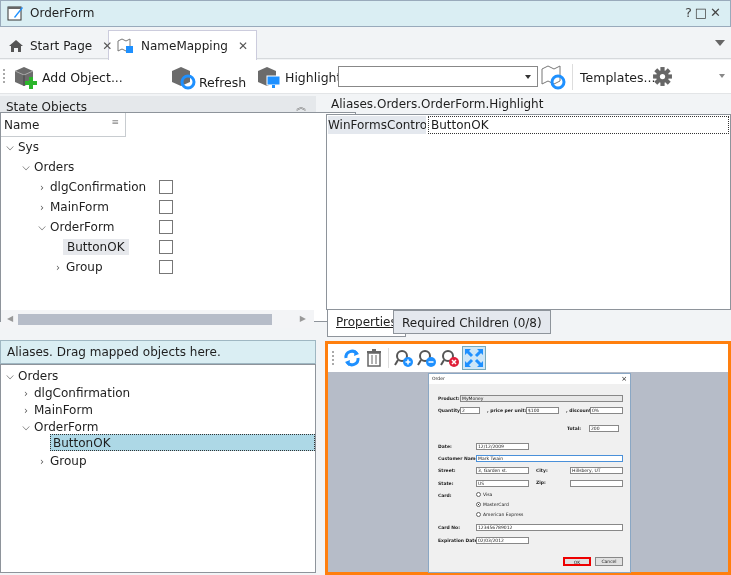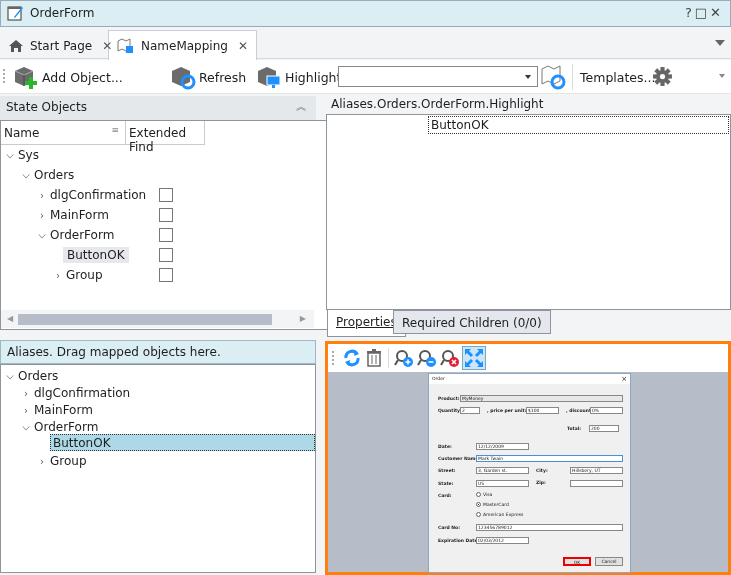--- a/index.html
+++ b/index.html
@@ -18,21 +18,21 @@
   #tab-dd { right: 6px; top: 13px; width: 0; height: 0; border-left: 5px solid transparent; border-right: 5px solid transparent; border-top: 6px solid #666; }
   
   #toolbar { left: 0; top: 60px; width: 731px; height: 34px; background: #fff; border-bottom: 1px solid #e3e5e7; }
   .tbtn { position: absolute; top: 4px; display: flex; align-items: center; gap: 2px; font-size: 12.5px; height: 26px; }
   .grip { left: 3px; top: 9px; width: 2px; height: 16px; background: repeating-linear-gradient(#aaa 0 2px, transparent 2px 4px); }
   #config-select { left: 338px; top: 66px; width: 200px; height: 21px; border: 1px solid #888; background: #fff; font-size: 12.5px; padding: 2px 4px; }
   #config-select .arr { position: absolute; right: 6px; top: 8px; border-left: 3px solid transparent; border-right: 3px solid transparent; border-top: 4px solid #333; }
   
   #mapped-header { left: 0; top: 96px; width: 316px; height: 24px; background: #e5e8eb; font-size: 12px; padding: 4px 6px; }
   #mapped-header .collapse { position: absolute; right: 9px; top: 3px; color: #777; font-size: 11px; }
-  #mapped-box { left: 0; top: 120px; width: 356px; height: 210px; background: #fff; border: 1px solid #8e949b; }
+  #mapped-box { left: 0; top: 112px; width: 356px; height: 210px; background: #fff; border: 1px solid #8e949b; }
   .colhead { position: absolute; top: 0; height: 24px; border-right: 1px solid #c8ccd0; border-bottom: 1px solid #c8ccd0; font-size: 12px; padding: 5px 3px; background: #fff; }
   .tree-row { position: absolute; height: 20px; font-size: 12px; display: flex; align-items: center; }
   .chev { display: inline-block; width: 10px; color: #555; font-size: 10px; text-align: center; }
   .cb { position: absolute; width: 14px; height: 14px; border: 1px solid #777; background: #fff; }
   .sel-grey { background: #e6e8ec; padding: 1px 4px; }
   .sel-blue { background: #add8e6; border: 1px dotted #333; padding: 1px 2px; }
   #hscroll { left: 1px; top: 310px; width: 313px; height: 18px; background: #f3f4f6; }
   #hscroll .thumb { position: absolute; left: 17px; top: 4px; width: 254px; height: 11px; background: #b6bcc8; }
   #hscroll .la { position: absolute; left: 6px; top: 4px; color: #999; font-size: 8px; }
   #hscroll .ra { position: absolute; right: 8px; top: 4px; color: #999; font-size: 8px; }
@@ -101,21 +101,21 @@
   <div class="tbtn" style="left:12px;">
     <svg width="28" height="26" viewBox="0 0 28 26">
         <path d="M3 7 L12 3 L21 7 L21 18 L12 22 L3 18 Z" fill="#6b6b6b"></path>
         <path d="M3 7 L12 11 L21 7" stroke="#aaa" fill="none"></path>
         <path d="M12 11 L12 22" stroke="#444"></path>
         <rect x="17" y="13" width="4" height="12" fill="#2bb52b"></rect>
         <rect x="13" y="17" width="12" height="4" fill="#2bb52b"></rect>
       </svg>
     <span>Add Object...</span>
   </div>
-  <div class="tbtn" style="left:169px;">
+  <div class="tbtn" style="left:169px;align-items:flex-end;">
     <svg width="28" height="26" viewBox="0 0 28 26">
         <path d="M3 7 L12 3 L21 7 L21 18 L12 22 L3 18 Z" fill="#6b6b6b"></path>
         <circle cx="19" cy="18" r="6" fill="none" stroke="#1e90ff" stroke-width="3"></circle>
       </svg>
     <span>Refresh</span>
   </div>
   <div class="tbtn" style="left:255px;">
     <svg width="28" height="26" viewBox="0 0 28 26">
         <path d="M3 7 L12 3 L21 7 L21 18 L12 22 L3 18 Z" fill="#6b6b6b"></path>
         <rect x="12" y="12" width="13" height="9" fill="#1e90ff" stroke="#fff"></rect>
@@ -149,21 +149,20 @@
 
 <div id="mapped-header" class="abs">
   <span>State Objects</span>
   <span class="collapse">︽</span>
 </div>
 <div id="mapped-box" class="abs">
   <div class="colhead" style="left:0;width:125px;">
     <span>Name</span>
     <span style="position:absolute;right:6px;top:4px;color:#888;font-size:9px;">≡</span>
   </div>
-  <div class="colhead" style="left:125px;width:79px;"><span>Extended Find</span></div>
 
   <div class="tree-row" style="left:4px;top:24px;">
       <span class="chev">⌵</span>
       <span style="margin-left:3px;">Sys</span>
     </div>
   <div class="tree-row" style="left:20px;top:44px;">
       <span class="chev">⌵</span>
       <span style="margin-left:3px;">Orders</span>
     </div>
   <div class="tree-row" style="left:36px;top:64px;">
@@ -194,24 +193,25 @@
 </div>
 <div id="hscroll" class="abs">
   <span class="la">◀</span>
   <div class="thumb"></div>
   <span class="ra">▶</span>
 </div>
 
 <span id="alias-path" class="abs">Aliases.Orders.OrderForm.Highlight</span>
 <div id="props-box" class="abs"></div>
 <div id="prop-row" class="abs">
+  <div id="prop-name" class="abs">WinFormsContro</div>
   <div id="prop-val" class="abs">ButtonOK</div>
 </div>
 <div id="tab-properties" class="btab"><span style="text-decoration:underline;text-decoration-thickness:1px;">Properties</span></div>
-<div id="tab-required" class="btab"><span>Required Children (0/0)</span></div>
+<div id="tab-required" class="btab"><span>Required Children (0/8)</span></div>
 
 <div id="aliases-header" class="abs"><span>Aliases. Drag mapped objects here.</span></div>
 <div id="aliases-box" class="abs">
   <div class="tree-row" style="left:4px;top:1px;">
       <span class="chev">⌵</span>
       <span style="margin-left:3px;">Orders</span>
     </div>
   <div class="tree-row" style="left:20px;top:18px;">
       <span class="chev">›</span>
       <span style="margin-left:3px;">dlgConfirmation</span>

